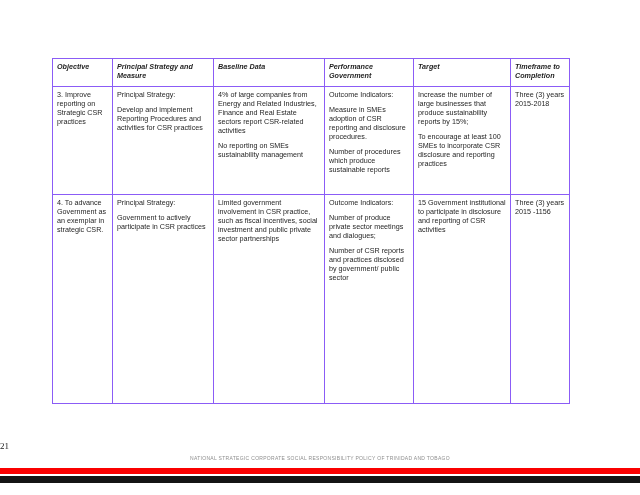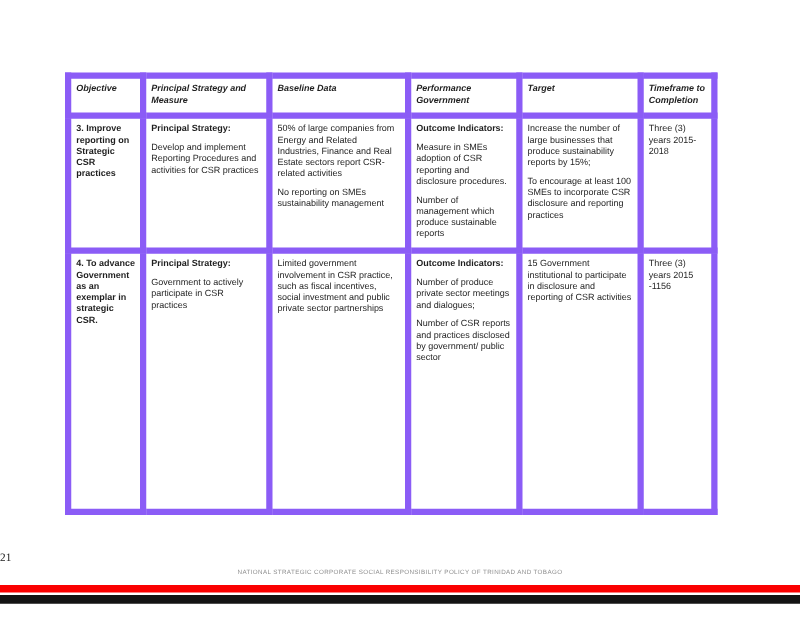--- a/index.html
+++ b/index.html
@@ -22,40 +22,40 @@
   table.policy {
     position: absolute;
     left: 52px;
     top: 58px;
     width: 517px;
     border-collapse: collapse;
     table-layout: fixed;
   }
   table.policy th,
   table.policy td {
-    border: 5px solid #8b5cf6;
+    border: 1px solid #8b5cf6;
     vertical-align: top;
     text-align: left;
     padding: 3px 4px 6px 4px;
     font-size: 7.2px;
     line-height: 9px;
     color: #1f1f1f;
     overflow: hidden;
   }
   table.policy th {
     font-style: italic;
     font-weight: bold;
   }
   table.policy p {
     margin: 0 0 6px 0;
   }
   table.policy p:last-child {
     margin-bottom: 0;
   }
-  .b { font-weight: bold; }
+  .b { font-weight: normal; }
 
   
   .page-number {
     position: absolute;
     top: 441px;
     left: 0;
     width: 100%;
     text-align: left;
     font-family: "Liberation Serif", serif;
     font-size: 9px;
@@ -117,27 +117,27 @@
     <tbody>
       <tr style="height:108px">
         <td>
           <p class="b">3. Improve reporting on Strategic CSR practices</p>
         </td>
         <td>
           <p class="b">Principal Strategy:</p>
           <p>Develop and implement Reporting Procedures and activities for CSR practices</p>
         </td>
         <td>
-          <p>50% of large companies from Energy and Related Industries, Finance and Real Estate sectors report CSR-related activities</p>
+          <p>4% of large companies from Energy and Related Industries, Finance and Real Estate sectors report CSR-related activities</p>
           <p>No reporting on SMEs sustainability management</p>
         </td>
         <td>
           <p class="b">Outcome Indicators:</p>
           <p>Measure in SMEs adoption of CSR reporting and disclosure procedures.</p>
-          <p>Number of management which produce sustainable reports</p>
+          <p>Number of procedures which produce sustainable reports</p>
         </td>
         <td>
           <p>Increase the number of large businesses that produce sustainability reports by 15%;</p>
           <p>To encourage at least 100 SMEs to incorporate CSR disclosure and reporting practices</p>
         </td>
         <td>
           <p>Three (3) years 2015-2018</p>
         </td>
       </tr>
       <tr style="height:209px">

